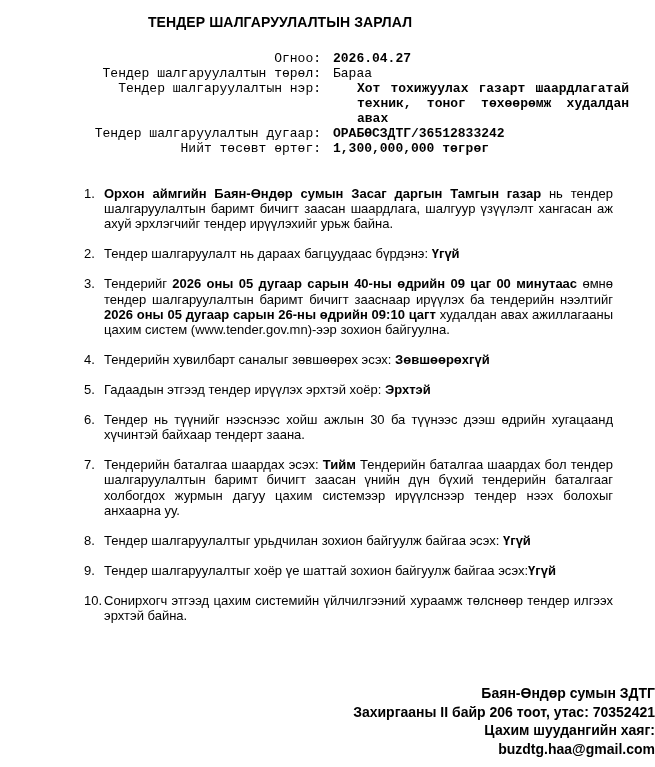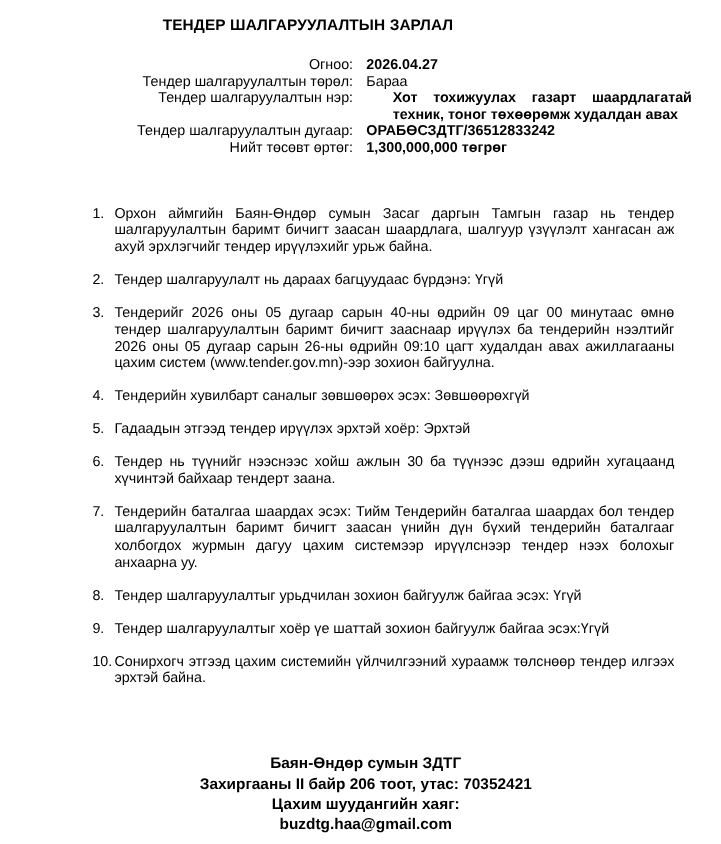--- a/index.html
+++ b/index.html
@@ -1,31 +1,31 @@
 <!DOCTYPE html>
 <html><head>
 <meta charset="utf-8">
 <style>
   html, body { margin:0; padding:0; background:#ffffff; }
   body { width:655px; height:767px; position:relative; overflow:hidden; color:#000;
          font-family:"Liberation Sans", sans-serif; font-size:13px; }
   .title { position:absolute; left:0; width:560px; top:14px; text-align:center;
            font-weight:bold; font-size:14px; letter-spacing:0.1px; }
-  .meta { position:absolute; left:0; top:51px; width:655px; }
+  .meta { position:absolute; left:0; top:51px; width:655px;font-family:Liberation Mono, monospace; }
   .meta-row { display:flex; line-height:15px; }
   .meta-label { width:321px; text-align:right; flex:none; }
   .meta-value { margin-left:12px; width:272px; }
   .meta-value.bold { font-weight:bold; }
   .meta-value.justify { text-align:justify; text-align-last:left;margin-left:36px; }
   .list { position:absolute; left:84px; top:186px; width:529px; margin:0; padding:0; list-style:none; }
   .list li { display:flex; line-height:15.2px; margin-bottom:14.8px; }
   .num { width:20px; flex:none; }
   .txt { flex:1; text-align:justify; }
-  .txt b { font-weight:normal; }
-  .footer { position:absolute; left:0; top:684px; width:655px; text-align:center;
+  .txt b { font-weight:bold; }
+  .footer { position:absolute; left:0; top:684px; width:655px; text-align:right;
             font-weight:bold; font-size:14px; line-height:18.5px; }
   .footer div { padding-left:10px; }
 </style>
 </head>
 <body>
 
 <div class="title">ТЕНДЕР ШАЛГАРУУЛАЛТЫН ЗАРЛАЛ</div>
 
 <div class="meta">
   <div class="meta-row">

